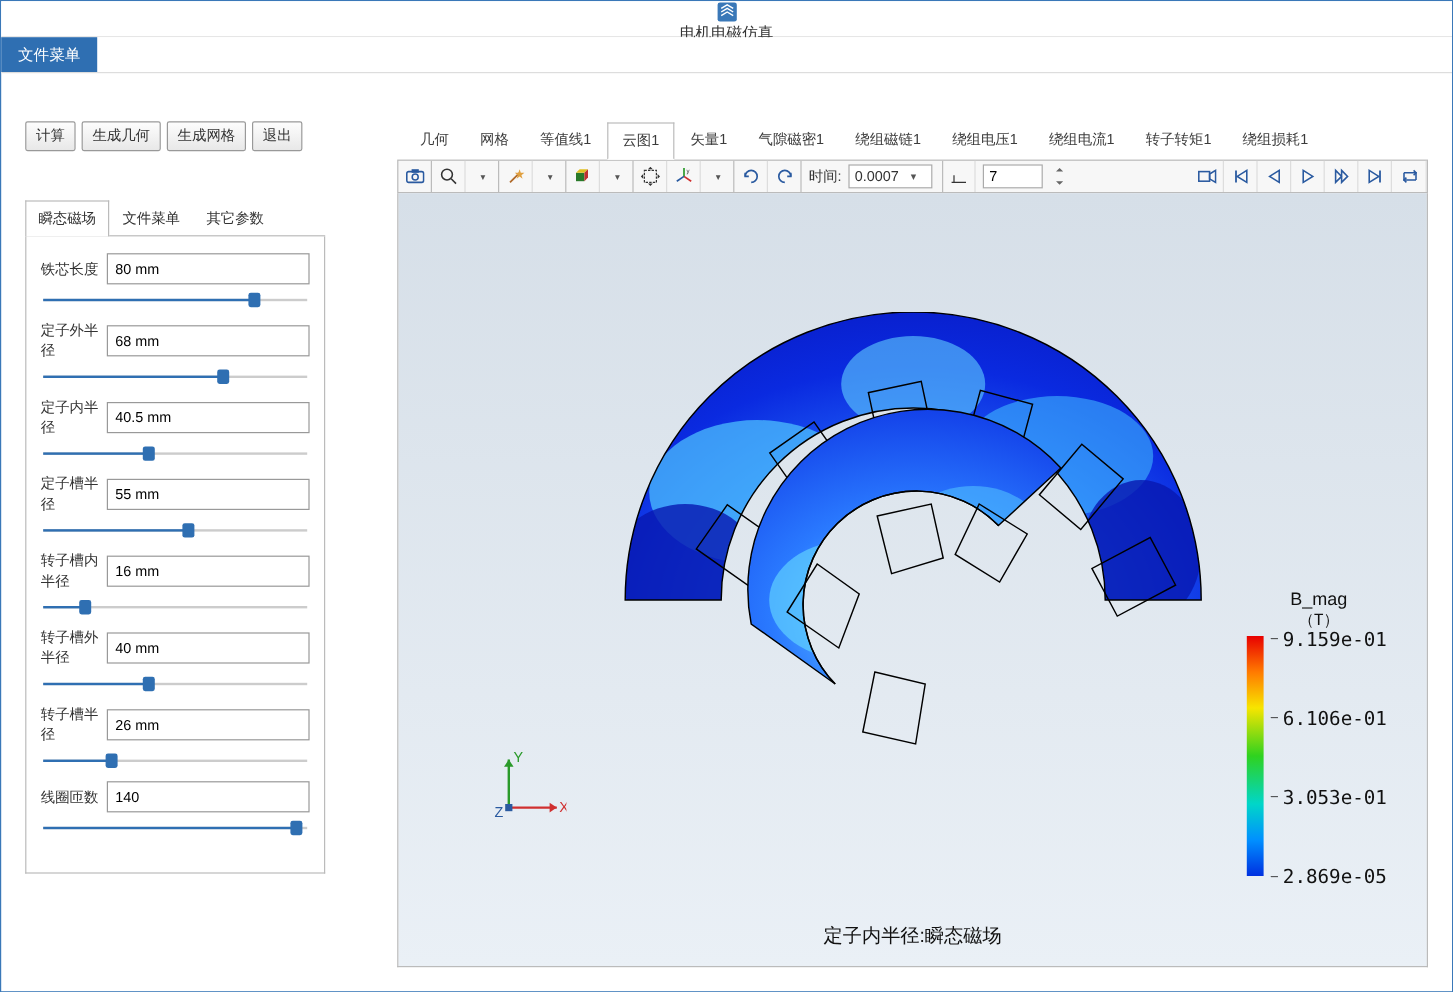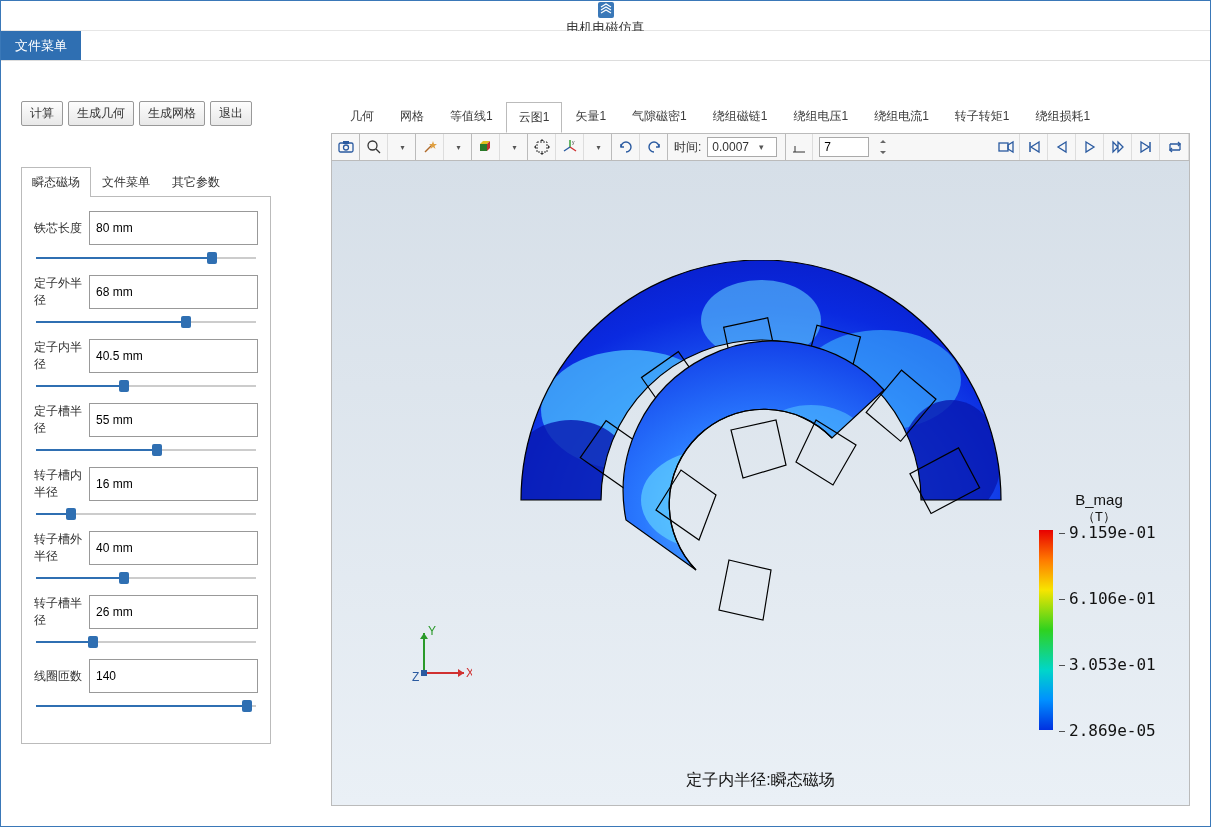--- a/index.html
+++ b/index.html
@@ -16,21 +16,21 @@
   .left-panel { width: 250px; display: flex; flex-direction: column; }
   .top-btns { display: flex; gap: 5px; margin-bottom: 40px; }
   .btn { border: 1px solid #999; background: linear-gradient(#fdfdfd,#e8e8e8); padding: 3px 8px; font-size: 12px; cursor:pointer; border-radius:2px; color:#333;}
   .tabs { display: flex; border-bottom: 1px solid #bbb; }
   .tab { padding: 6px 10px; font-size: 12px; cursor:pointer; border: 1px solid transparent; border-bottom:none; position:relative; top:1px;}
   .tab.active { border-color: #bbb; background: #fff; }
   .params-body { border: 1px solid #bbb; border-top:none; padding: 14px 12px 20px 12px; }
   .param-row { margin-bottom: 10px; }
   .param-top { display: flex; align-items: center; gap: 4px; }
   .param-label { width: 60px; font-size: 12px; color:#333;}
-  .param-input { flex:1; border: 1px solid #999; padding: 16px 6px; font-size: 12px; height:26px;}
+  .param-input { flex:1; border: 1px solid #999; padding: 4px 6px; font-size: 12px; height:26px;}
   .slider-wrap { padding: 6px 2px 0 2px; }
   .slider { width: 100%; height: 14px; position: relative; }
   .slider-track { position:absolute; top:6px; left:0; right:0; height:2px; background:#ccc; }
   .slider-fill { position:absolute; top:6px; left:0; height:2px; background:#2f6fb2; }
   .slider-thumb { position:absolute; top:1px; width:10px; height:12px; background:#2f6fb2; border-radius:2px; transform:translateX(-50%); }
 
   .right-panel { flex: 1; display: flex; flex-direction: column; }
   .plot-tabs { display: flex; gap: 0; font-size: 12px; color:#3b3b3b; border-bottom: 1px solid transparent; padding-left:6px;}
   .plot-tab { padding: 6px 12px; cursor:pointer; border:1px solid transparent;}
   .plot-tab.active { border-color:#bbb; background:#fff; border-bottom-color:#fff; position:relative; top:1px;}

